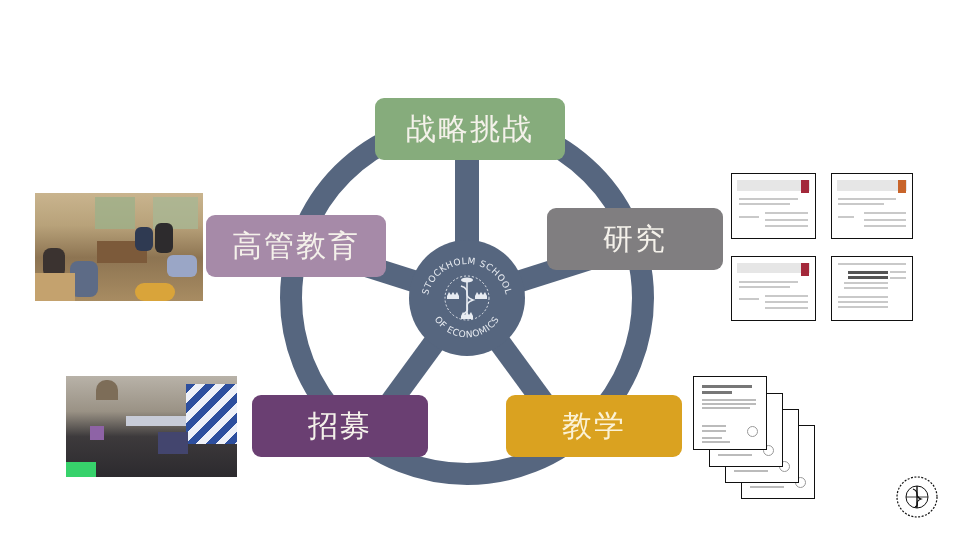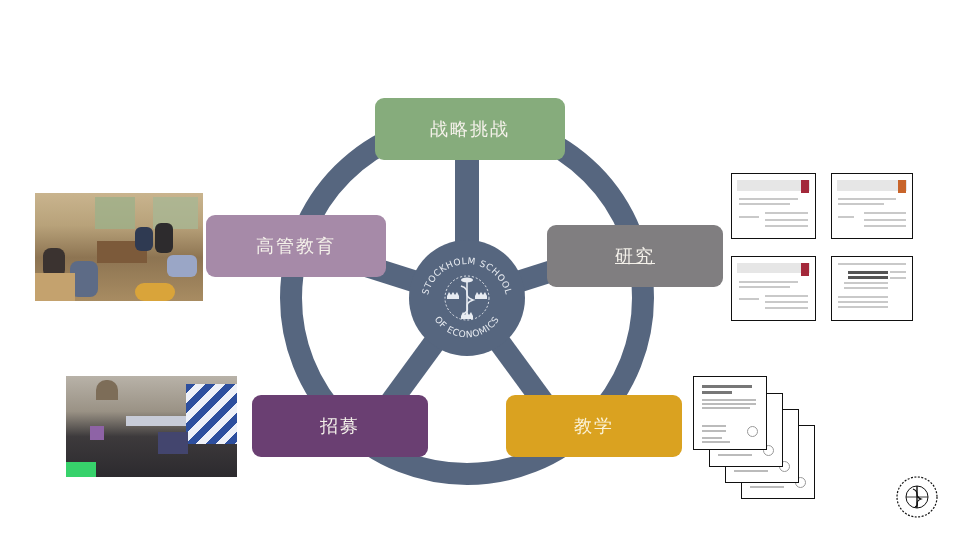--- a/index.html
+++ b/index.html
@@ -1,21 +1,21 @@
 <!DOCTYPE html>
 <html><head>
 <meta charset="utf-8">
 <style>
   html, body { margin:0; padding:0; }
   body { width:960px; height:540px; background:#ffffff; position:relative; overflow:hidden;
          font-family:"DejaVu Serif","Liberation Serif",serif; }
   .abs { position:absolute; }
   .wheel { left:0; top:0; width:960px; height:540px; }
   .box { position:absolute; border-radius:9px; display:flex; align-items:center; justify-content:center;
-         color:#f4f1ea; font-size:18px; letter-spacing:2px; box-sizing:border-box; }
+         color:#f4f1ea; font-size:30px; letter-spacing:2px; box-sizing:border-box; }
   .photo { position:absolute; overflow:hidden; }
   .doc { position:absolute; background:#fff; border:1.5px solid #111; box-sizing:border-box; overflow:hidden; }
   .doc .hdr { position:absolute; left:6%; right:6%; top:10%; height:16%; background:#e6e6e6; }
   .doc .badge { position:absolute; right:7%; top:10%; width:10%; height:20%; }
   .doc .line { position:absolute; height:2px; background:#c9c9c9; }
   .report { position:absolute; width:74px; height:74px; background:#fff; border:1.5px solid #111; box-sizing:border-box; }
   .report .t { position:absolute; left:8px; right:14px; height:3px; background:#777; }
   .report .l { position:absolute; left:8px; height:2px; background:#bbb; }
   .report .seal { position:absolute; right:8px; bottom:10px; width:9px; height:9px; border-radius:50%; border:1px solid #999; }
 </style>
@@ -54,21 +54,21 @@
     <path d="M461 316 l2-4 l2 3 l2-3 l2 3 l2-3 l2 4 v3 h-12z" fill="#e8ecf2"></path>
   </g>
 </svg>
 
 <div class="box" style="left:375px; top:98px; width:190px; height:62px; background:#86ac7c;">
   <span>战略挑战</span>
 </div>
 <div class="box" style="left:206px; top:215px; width:180px; height:62px; background:#a68aa8;justify-content:center;">
   <span>高管教育</span>
 </div>
-<div class="box" style="left:547px; top:225px; width:176px; height:62px; background:#807e80;text-decoration:underline;">
+<div class="box" style="left:547px; top:208px; width:176px; height:62px; background:#807e80;">
   <span>研究</span>
 </div>
 <div class="box" style="left:252px; top:395px; width:176px; height:62px; background:#6a3f72;">
   <span>招募</span>
 </div>
 <div class="box" style="left:506px; top:395px; width:176px; height:62px; background:#daa220; color:#fbf2d6;">
   <span>教学</span>
 </div>
 
 <div class="photo" style="left:35px; top:193px; width:168px; height:108px; background:linear-gradient(180deg,#c9b48e 0%,#b8a27a 30%,#8d7452 60%,#a88c62 100%);">

